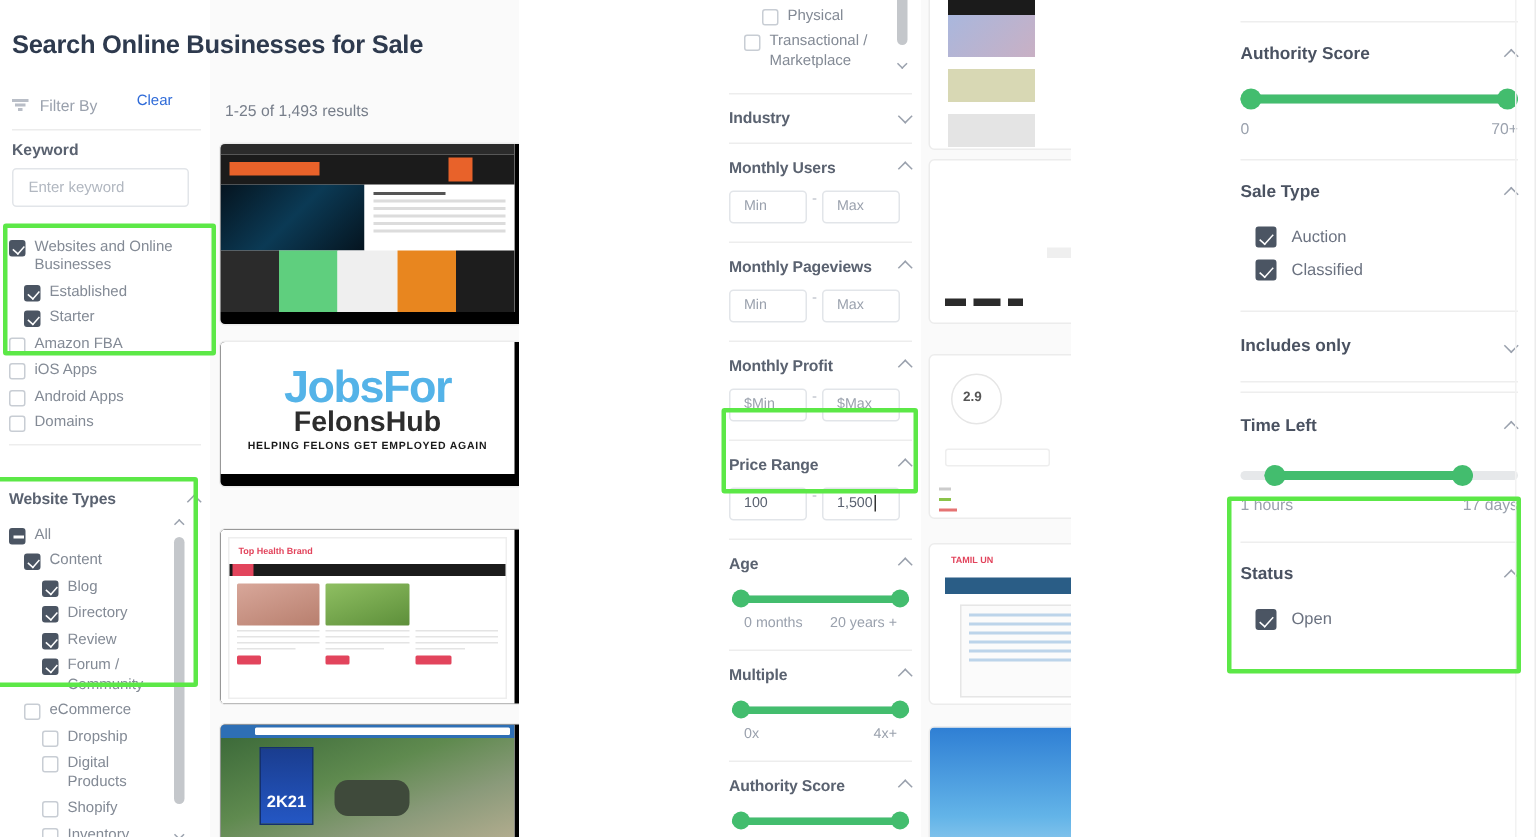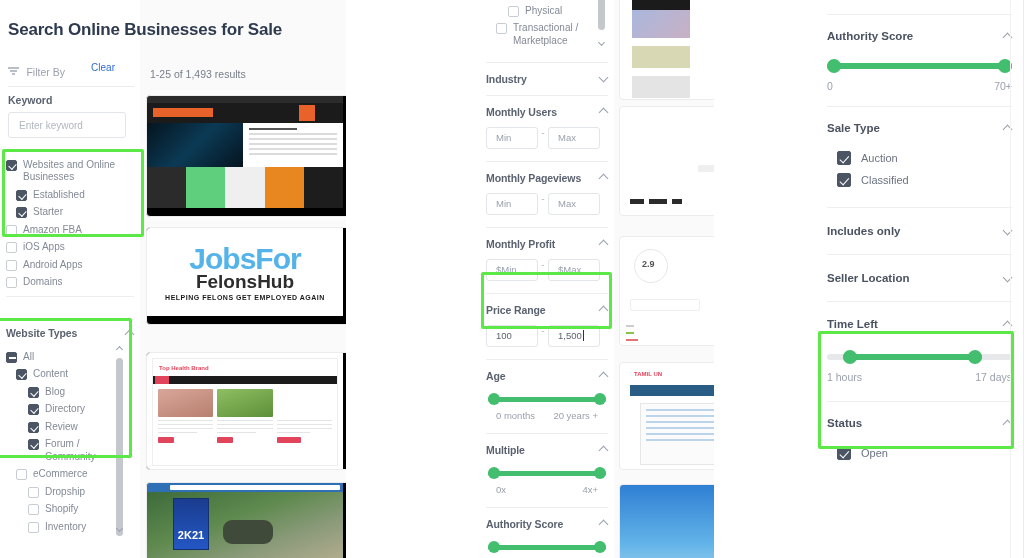--- a/index.html
+++ b/index.html
@@ -439,20 +439,24 @@
         <span class="cb-label">Forum / Community</span>
       </div>
       <div class="cb-row lvl1">
         <span class="cb"></span>
         <span class="cb-label">eCommerce</span>
       </div>
       <div class="cb-row lvl2">
         <span class="cb"></span>
         <span class="cb-label">Dropship</span>
       </div>
+      <div class="cb-row lvl2" style="width:104px;">
+        <span class="cb"></span>
+        <span class="cb-label">Digital Products</span>
+      </div>
       <div class="cb-row lvl2">
         <span class="cb"></span>
         <span class="cb-label">Shopify</span>
       </div>
       <div class="cb-row lvl2">
         <span class="cb"></span>
         <span class="cb-label">Inventory</span>
       </div>
       <div class="vscroll" style="right:17px; top:2px; bottom:4px;">
         <div class="arr" style="top:0;"></div>
@@ -644,26 +648,20 @@
   <div class="rp-div" style="margin-top:16px;"></div>
 
   <div class="rp-sec">
     <div class="rp-head" style="height:34px;">
       <span class="rp-title">Includes only</span>
       <span class="chev down"></span>
     </div>
   </div>
   <div class="rp-div"></div>
 
-  <div class="rp-sec">
-    <div class="rp-head" style="height:34px;">
-      <span class="rp-title">Seller Location</span>
-      <span class="chev down"></span>
-    </div>
-  </div>
   <div class="rp-div"></div>
 
   <div class="rp-sec">
     <div class="rp-head" style="height:32px;">
       <span class="rp-title">Time Left</span>
       <span class="chev"></span>
     </div>
     <div class="rp-slider" style="padding-top:14px;">
       <div class="rp-track">
         <div class="fill" style="left:16px; right:30px;"></div>

